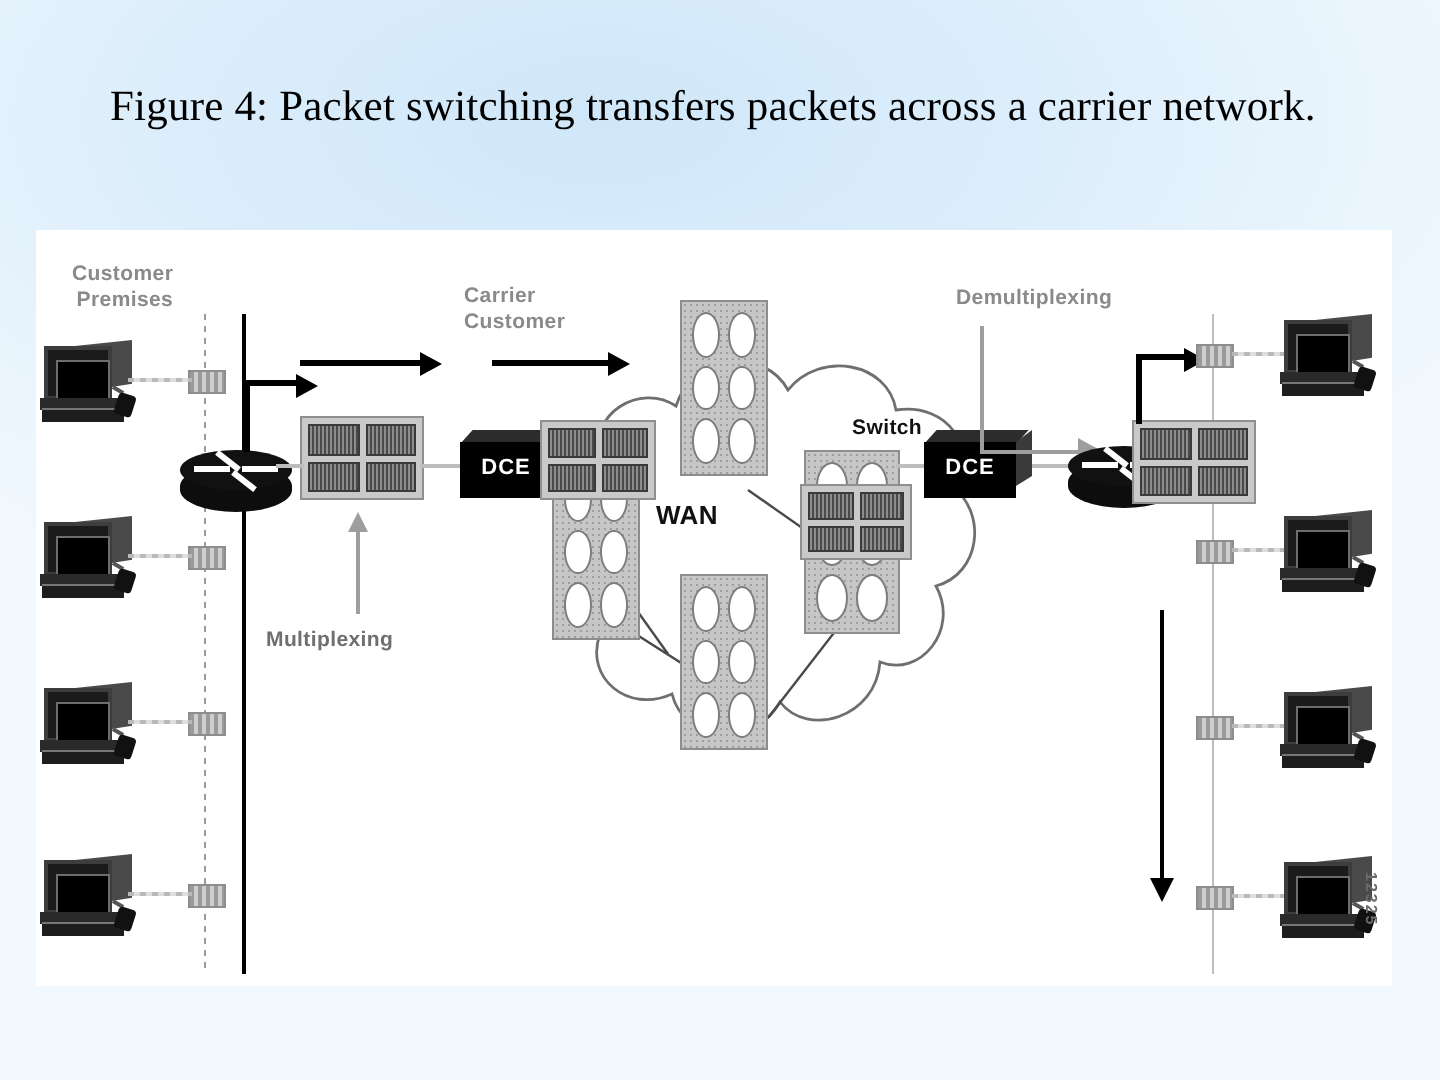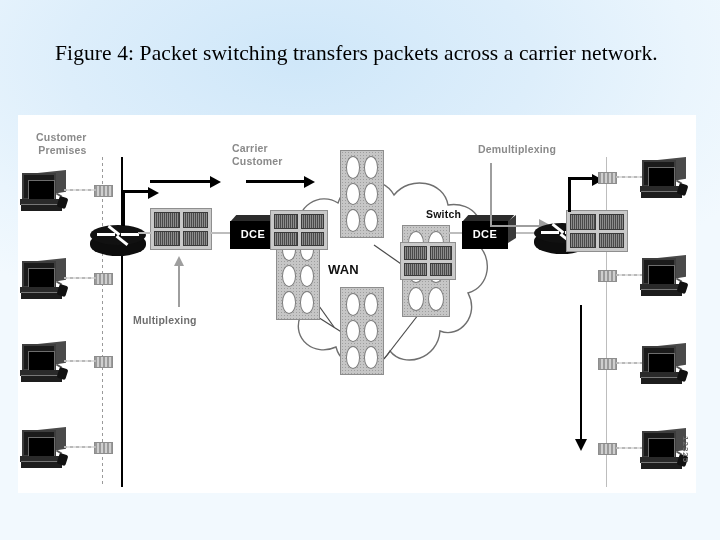--- a/index.html
+++ b/index.html
@@ -132,21 +132,21 @@
   <div id="figure">
     <div id="fig-inner">
 
       <div class="lbl" style="left:18px;top:16px;text-align:right;">Customer
 Premises</div>
       <div class="lbl" style="left:214px;top:27px;">Carrier
 Customer</div>
       <div class="lbl" style="left:460px;top:28px;">Demultiplexing</div>
       <div class="lbl mid" style="left:115px;top:199px;">Multiplexing</div>
       <div class="lbl dark" style="left:370px;top:93px;margin-left:38px;">Switch</div>
-      <div class="lbl dark" style="left:310px;top:148px;font-size:13px;">WAN</div>
+      <div class="lbl dark" style="left:310px;top:136px;font-size:13px;">WAN</div>
 
       <div class="vline-dash" style="left:84px;top:42px;height:330px;"></div>
       <div class="vline-black" style="left:103px;top:42px;height:330px;"></div>
       <div class="vline-grey" style="left:588px;top:42px;height:330px;"></div>
 
       <div class="pc" style="left:2px;top:55px;">
         <div class="mon-side"></div>
         <div class="mon">
             <div class="scr"></div>
           </div>

